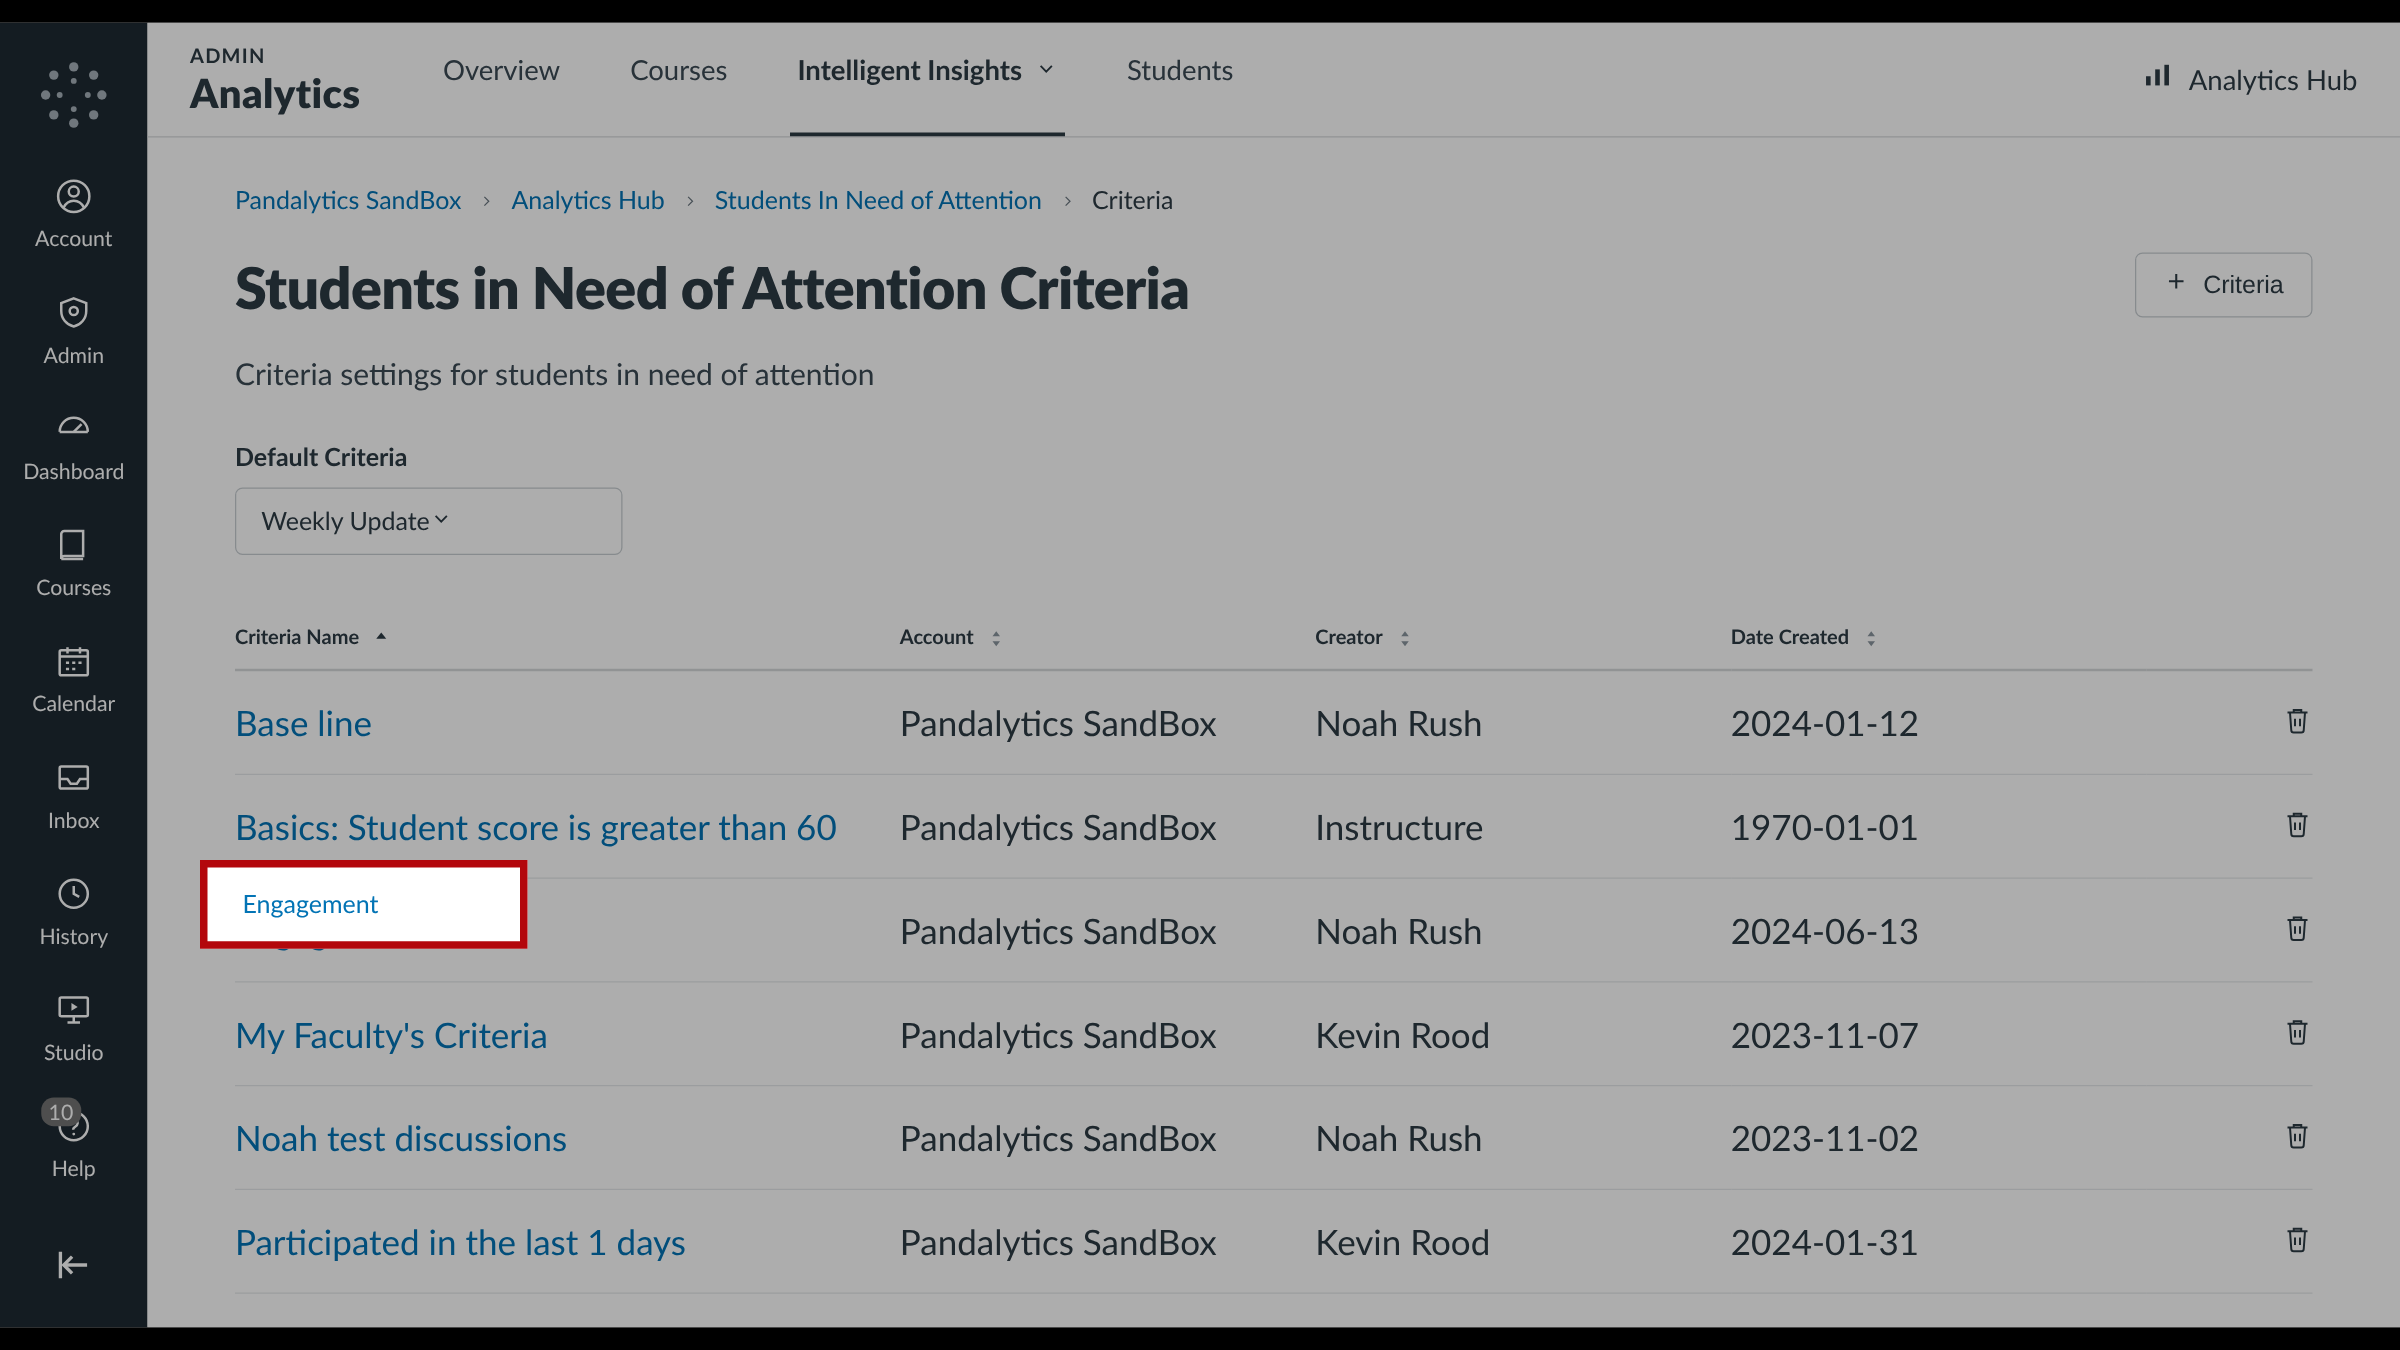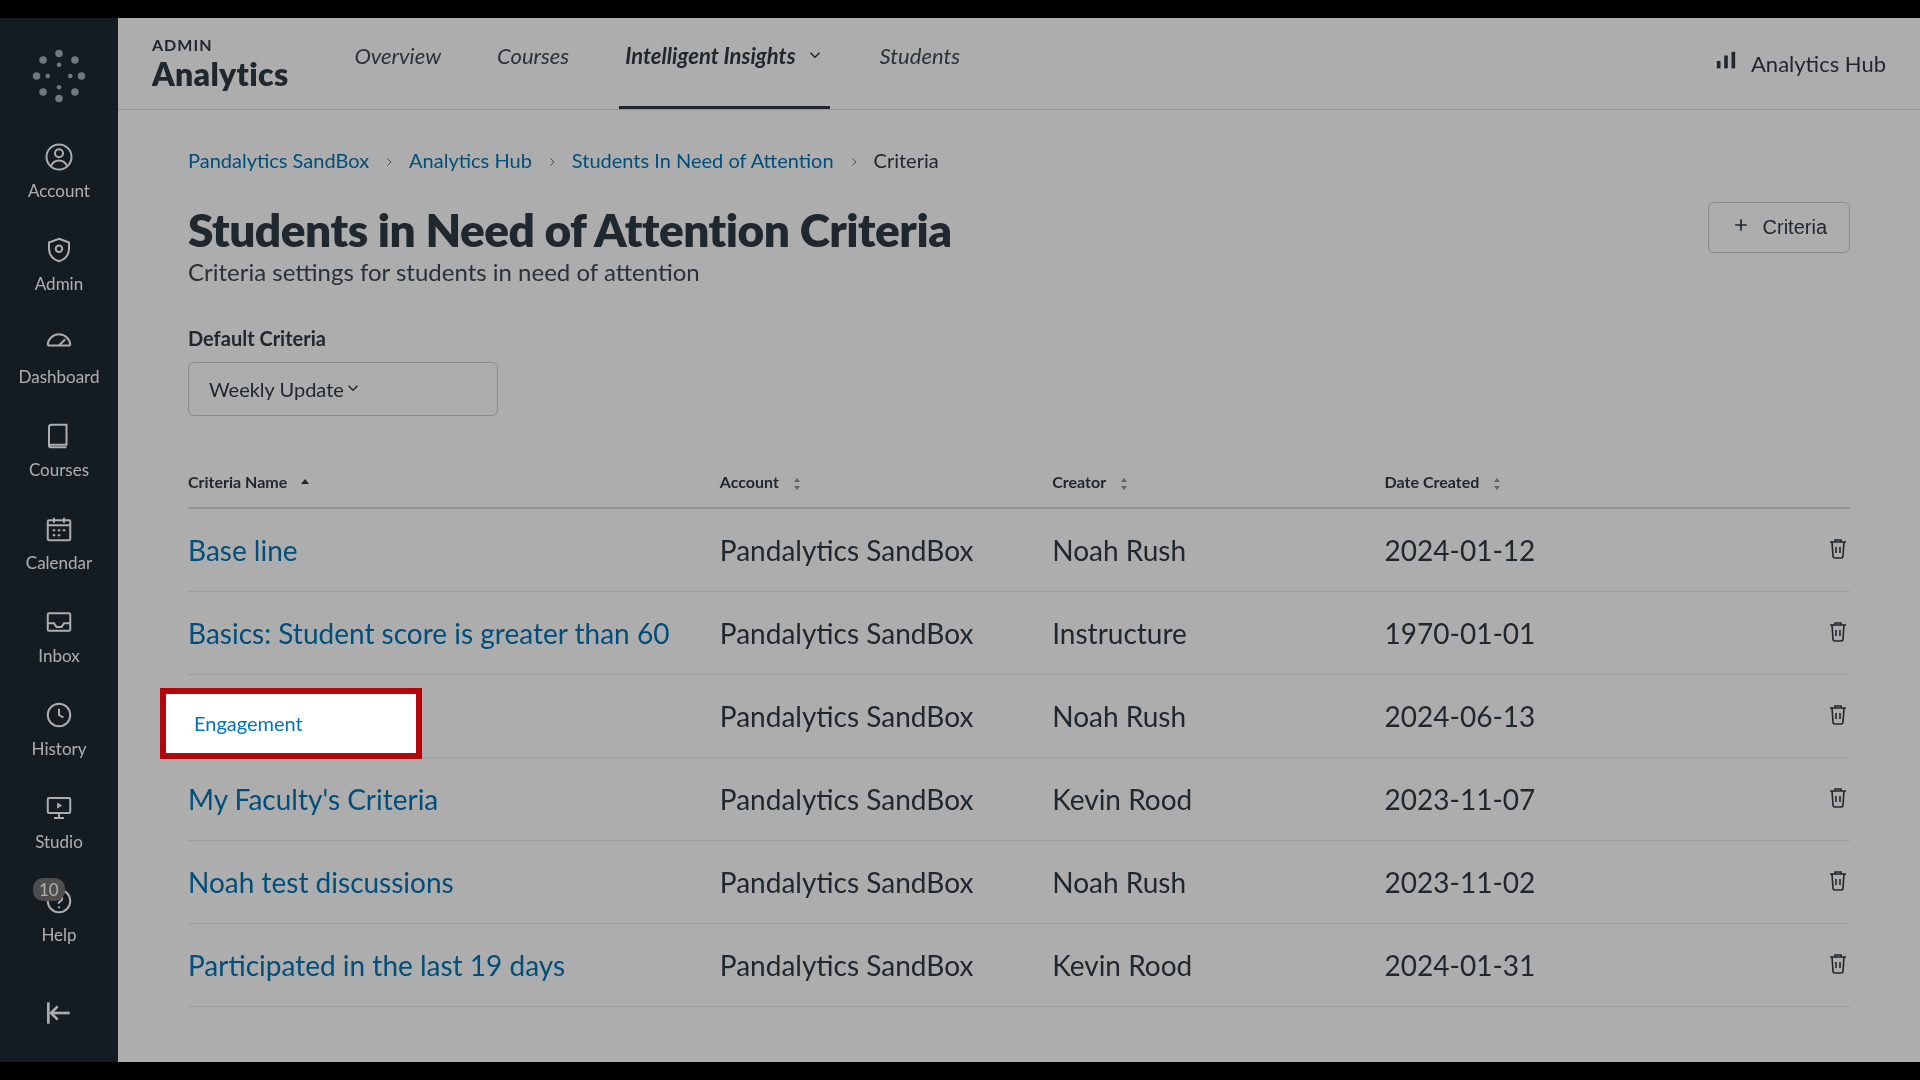--- a/index.html
+++ b/index.html
@@ -19,34 +19,34 @@
   .badge { position:absolute; top:-6px; right:12px; background:#737373; color:#fff; font-size:13px; border-radius:10px; padding:1px 6px; }
   .collapse-btn { margin-top:auto; margin-bottom:30px; cursor:pointer; }
   .collapse-btn svg { width:32px; height:32px; stroke:#fff; stroke-width:2; fill:none;}
 
   
   .main { position:absolute; left:118px; top:0; right:0; bottom:0; background:#fff; }
   .topbar { height:92px; border-bottom:1px solid #d6d9db; display:flex; align-items:center; padding:0 34px;}
   .brand { display:flex; flex-direction:column; margin-right:60px; }
   .brand-small { font-size:16px; letter-spacing:1px; color:#2d3b45; font-weight:700; }
   .brand-large { font-size:32px; color:#2d3b45; font-weight:800; letter-spacing:0.3px;}
-  .tabs { display:flex; gap:44px; align-items:flex-end; height:100%;font-style:italic; }
+  .tabs { display:flex; gap:44px; align-items:flex-end; height:100%; }
   .tab { font-size:22px; color:#3b4a55; padding:0 6px 14px 6px; cursor:pointer; display:flex; align-items:center; gap:10px; height:100%; align-items: center; border-bottom: 3px solid transparent;}
   .tab.active { color:#2d3b45; font-weight:700; border-bottom:3px solid #2d3b45; }
   .tab svg { width:18px; height:18px; stroke:#2d3b45; stroke-width:2; fill:none;}
   .hub-link { margin-left:auto; display:flex; align-items:center; gap:12px; font-size:22px; color:#2d3b45; cursor:pointer;}
   .hub-link svg { width:26px; height:22px; fill:#2d3b45; }
 
   .content { padding: 38px 70px 0 70px; }
   .breadcrumb { font-size:20px; color:#6b7780; display:flex; align-items:center; gap:14px; flex-wrap:wrap; margin-bottom:30px;}
   .breadcrumb a { color:#0374b5; text-decoration:none; cursor:pointer; }
   .bc-sep svg { width:12px; height:12px; stroke:#6b7780; stroke-width:2; fill:none;}
   .bc-current { color:#2d3b45; }
 
-  .page-header-row { display:flex; align-items:flex-start; justify-content:space-between; margin-bottom:0;}
+  .page-header-row { display:flex; align-items:flex-start; justify-content:space-between; margin-bottom:28px;}
   h1.page-title { font-size:46px; font-weight:800; color:#2d3b45; letter-spacing:-0.5px;}
   .subtitle { font-size:24px; color:#3b4a55; margin-bottom:40px; }
   .add-criteria-btn { border:1px solid #c7cdd1; padding:12px 22px; border-radius:6px; font-size:20px; color:#2d3b45; display:flex; align-items:center; gap:12px; background:#fff; cursor:pointer; }
   .add-criteria-btn svg { width:20px; height:20px; stroke:#2d3b45; stroke-width:2; fill:none;}
 
   .default-label { font-weight:700; color:#2d3b45; font-size:20px; margin-bottom:12px; }
   .select { width:310px; border:1px solid #c7cdd1; border-radius:6px; padding:14px 20px; font-size:20px; color:#2d3b45; display:flex; align-items:center; justify-content:flex-start; cursor:pointer; margin-bottom:40px;}
   .select svg { width:18px; height:18px; stroke:#2d3b45; stroke-width:2; fill:none;}
 
   table.criteria { width:100%; border-collapse:collapse; }
@@ -339,21 +339,21 @@
             <tr>
               <td class="name"><a>Noah test discussions</a></td>
               <td>Pandalytics SandBox</td>
               <td>Noah Rush</td>
               <td>2023-11-02</td>
               <td class="actions"><svg class="del-icon" viewBox="0 0 24 24">
                   <path d="M4 6h16M9 6V4h6v2M6 6l1 14a2 2 0 0 0 2 2h6a2 2 0 0 0 2-2l1-14M10 11v6M14 11v6"></path>
                 </svg></td>
             </tr>
             <tr>
-              <td class="name"><a>Participated in the last 19 days</a></td>
+              <td class="name"><a>Participated in the last 1 days</a></td>
               <td>Pandalytics SandBox</td>
               <td>Kevin Rood</td>
               <td>2024-01-31</td>
               <td class="actions"><svg class="del-icon" viewBox="0 0 24 24">
                   <path d="M4 6h16M9 6V4h6v2M6 6l1 14a2 2 0 0 0 2 2h6a2 2 0 0 0 2-2l1-14M10 11v6M14 11v6"></path>
                 </svg></td>
             </tr>
           </tbody>
       </table>
 

